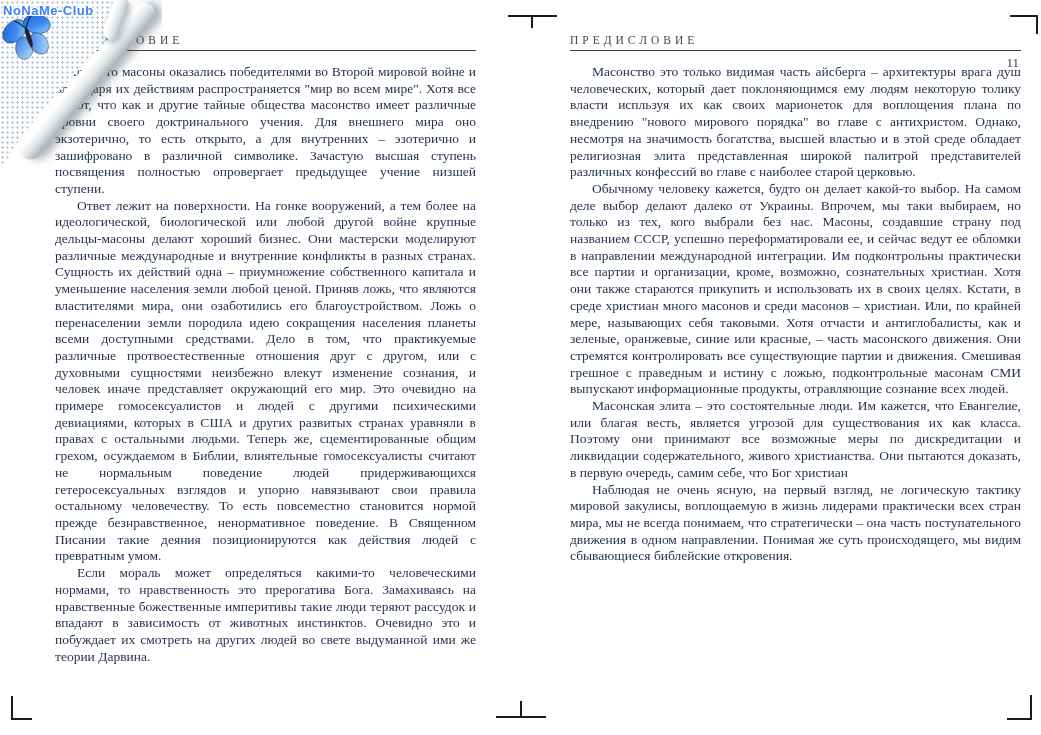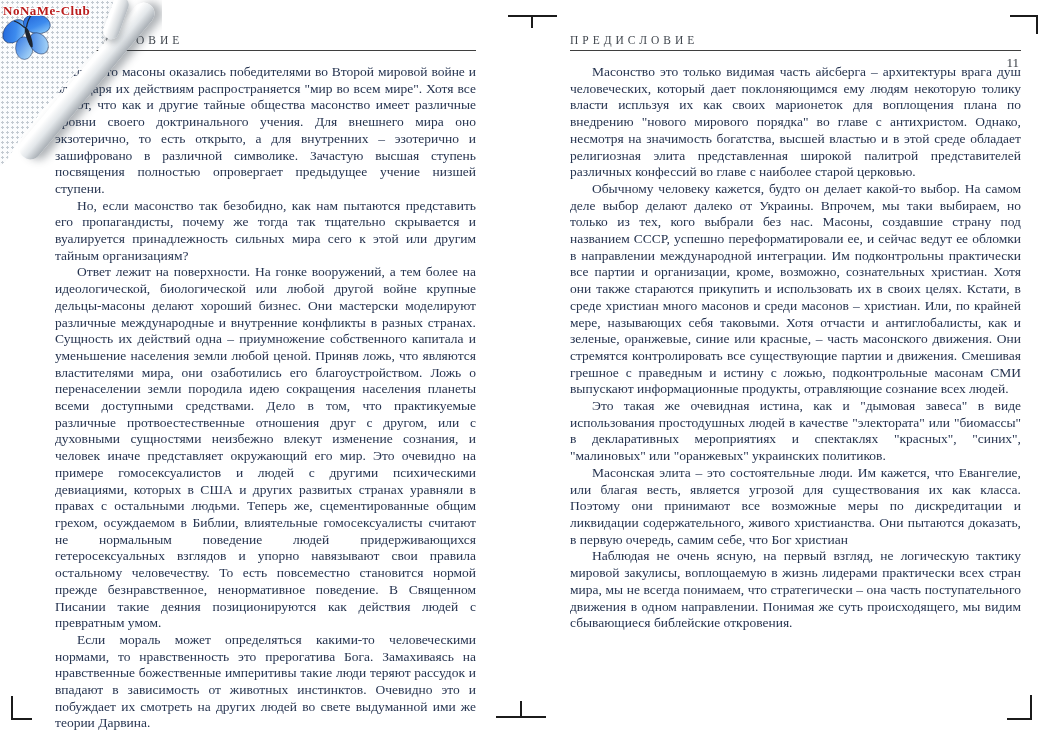--- a/index.html
+++ b/index.html
@@ -55,22 +55,22 @@
   .curl-tip{
     position:absolute;left:108px;top:-4px;width:16px;height:44px;
     transform:rotate(20deg);
     background:linear-gradient(to right,#ffffff 20%,#d9dde0 70%,#b4bac0 100%);
     border-radius:8px;
     box-shadow:3px 3px 6px rgba(50,60,70,.35);
   }
   .butterfly{position:absolute;left:0px;top:12px;width:58px;height:52px;}
   .wm-label{
     position:absolute;left:3px;top:3px;
-    font-family:Liberation Serif, serif;font-weight:bold;
-    font-size:13px;letter-spacing:0.5px;color:#b91c1c;
+    font-family:Liberation Sans, sans-serif;font-weight:bold;
+    font-size:13px;letter-spacing:0.5px;color:#3b82f6;
     text-shadow:-1px 0 0 #fff,1px 0 0 #fff,0 -1px 0 #fff,0 1px 0 #fff,
                  1px 1px 0 #fff,-1px -1px 0 #fff,1px -1px 0 #fff,-1px 1px 0 #fff;
     white-space:nowrap;
   }
 </style>
 </head>
 <body>
 
 <div id="stage">
 
@@ -85,35 +85,33 @@
   <div class="mark" style="left:1030px;top:695px;width:2px;height:25px;"></div>
   <div class="mark" style="left:1007px;top:718px;width:25px;height:2px;"></div>
 
   <section class="page left">
     <header>
       <span class="pnum l">10</span>
       <span class="ptitle">ПРЕДИСЛОВИЕ</span>
     </header>
     <div class="pbody">
         <p class="no-indent">пишут, что масоны оказались победителями во Второй мировой войне и благодаря их действиям распространяется "мир во всем мире". Хотя все знают, что как и другие тайные общества масонство имеет различные уровни своего доктринального учения. Для внешнего мира оно экзотерично, то есть открыто, а для внутренних – эзотерично и зашифровано в различной символике. Зачастую высшая ступень посвящения полностью опровергает предыдущее учение низшей ступени.</p>
-        <p class="indent">Но, если масонство так безобидно, как нам пытаются представить его пропагандисты, почему же тогда так тщательно скрывается и вуалируется принадлежность сильных мира сего к этой или другим тайным организациям?</p>
         <p class="indent">Ответ лежит на поверхности. На гонке вооружений, а тем более на идеологической, биологической или любой другой войне крупные дельцы-масоны делают хороший бизнес. Они мастерски моделируют различные международные и внутренние конфликты в разных странах. Сущность их действий одна – приумножение собственного капитала и уменьшение населения земли любой ценой. Приняв ложь, что являются властителями мира, они озаботились его благоустройством. Ложь о перенаселении земли породила идею сокращения населения планеты всеми доступными средствами. Дело в том, что практикуемые различные протвоестественные отношения друг с другом, или с духовными сущностями неизбежно влекут изменение сознания, и человек иначе представляет окружающий его мир. Это очевидно на примере гомосексуалистов и людей с другими психическими девиациями, которых в США и других развитых странах уравняли в правах с остальными людьми. Теперь же, сцементированные общим грехом, осуждаемом в Библии, влиятельные гомосексуалисты считают не нормальным поведение людей придерживающихся гетеросексуальных взглядов и упорно навязывают свои правила остальному человечеству. То есть повсеместно становится нормой прежде безнравственное, ненормативное поведение. В Священном Писании такие деяния позиционируются как действия людей с превратным умом.</p>
         <p class="indent">Если мораль может определяться какими-то человеческими нормами, то нравственность это прерогатива Бога. Замахиваясь на нравственные божественные империтивы такие люди теряют рассудок и впадают в зависимость от животных инстинктов. Очевидно это и побуждает их смотреть на других людей во свете выдуманной ими же теории Дарвина.</p>
       </div>
   </section>
 
   <section class="page right">
     <header>
       <span class="ptitle">ПРЕДИСЛОВИЕ</span>
       <span class="pnum r">11</span>
     </header>
     <div class="pbody">
         <p class="indent">Масонство это только видимая часть айсберга – архитектуры врага душ человеческих, который дает поклоняющимся ему людям некоторую толику власти испльзуя их как своих марионеток для воплощения плана по внедрению "нового мирового порядка" во главе с антихристом. Однако, несмотря на значимость богатства, высшей властью и в этой среде обладает религиозная элита представленная широкой палитрой представителей различных конфессий во главе с наиболее старой церковью.</p>
         <p class="indent">Обычному человеку кажется, будто он делает какой-то выбор. На самом деле выбор делают далеко от Украины. Впрочем, мы таки выбираем, но только из тех, кого выбрали без нас. Масоны, создавшие страну под названием СССР, успешно переформатировали ее, и сейчас ведут ее обломки в направлении международной интеграции. Им подконтрольны практически все партии и организации, кроме, возможно, сознательных христиан. Хотя они также стараются прикупить и использовать их в своих целях. Кстати, в среде христиан много масонов и среди масонов – христиан. Или, по крайней мере, называющих себя таковыми. Хотя отчасти и антиглобалисты, как и зеленые, оранжевые, синие или красные, – часть масонского движения. Они стремятся контролировать все существующие партии и движения. Смешивая грешное с праведным и истину с ложью, подконтрольные масонам СМИ выпускают информационные продукты, отравляющие сознание всех людей.</p>
-        <p class="indent">Это такая же очевидная истина, как и "дымовая завеса" в виде использования простодушных людей в качестве "электората" или "биомассы" в декларативных мероприятиях и спектаклях "красных", "синих", "малиновых" или "оранжевых" украинских политиков.</p>
         <p class="indent">Масонская элита – это состоятельные люди. Им кажется, что Евангелие, или благая весть, является угрозой для существования их как класса. Поэтому они принимают все возможные меры по дискредитации и ликвидации содержательного, живого христианства. Они пытаются доказать, в первую очередь, самим себе, что Бог христиан</p>
         <p class="indent">Наблюдая не очень ясную, на первый взгляд, не логическую тактику мировой закулисы, воплощаемую в жизнь лидерами практически всех стран мира, мы не всегда понимаем, что стратегически – она часть поступательного движения в одном направлении. Понимая же суть происходящего, мы видим сбывающиеся библейские откровения.</p>
       </div>
   </section>
 
   <div class="watermark">
     <div class="curl-back"></div>
     <div class="curl-fold"></div>
     <div class="curl-tip"></div>
     <svg class="butterfly" viewBox="0 0 64 56" xmlns="http://www.w3.org/2000/svg">

